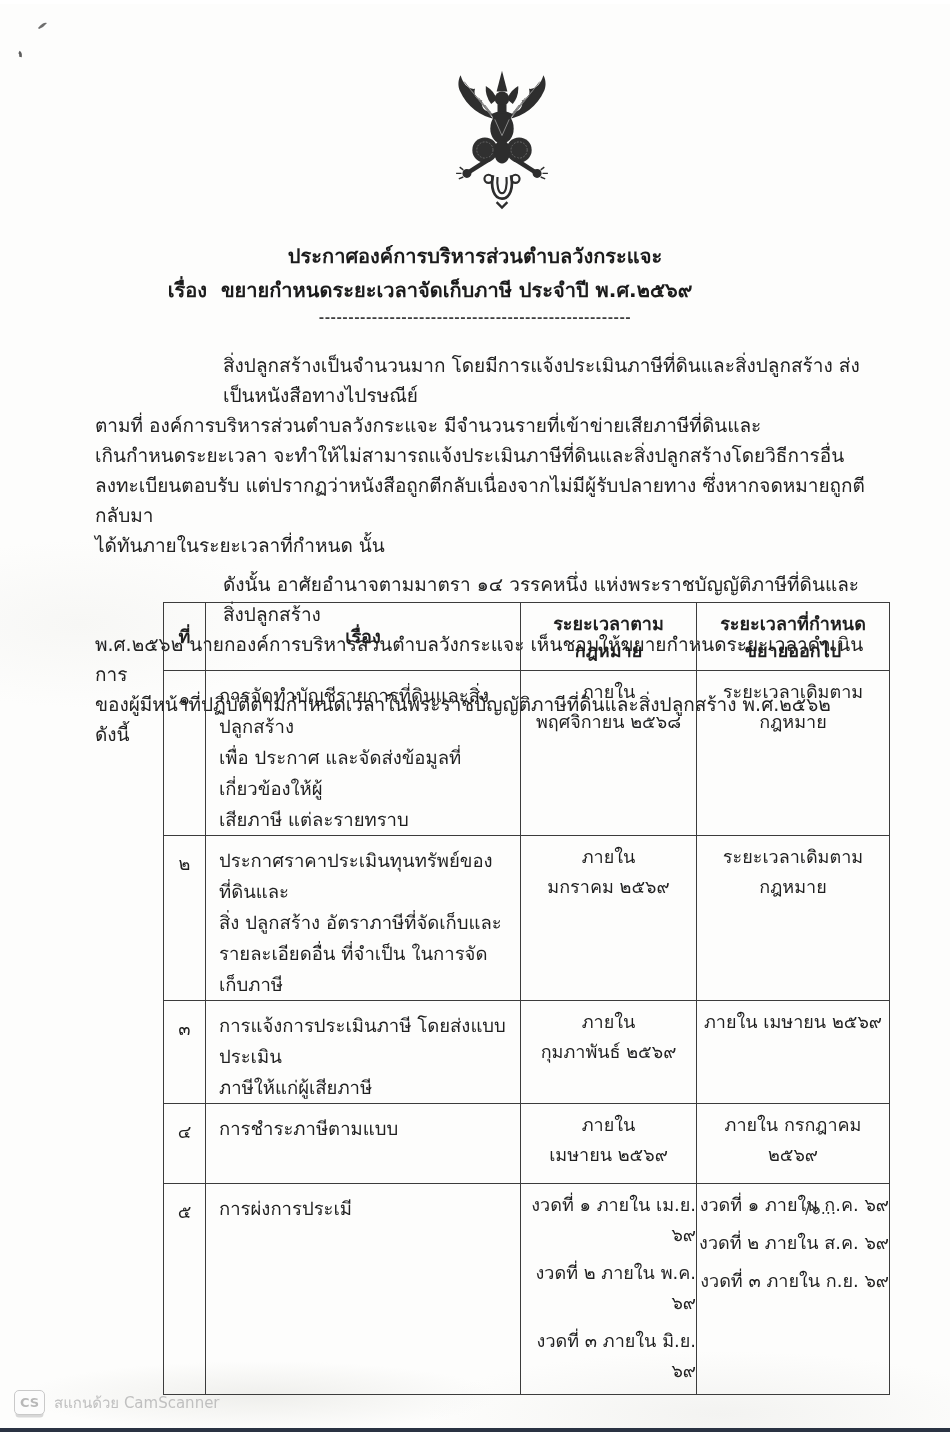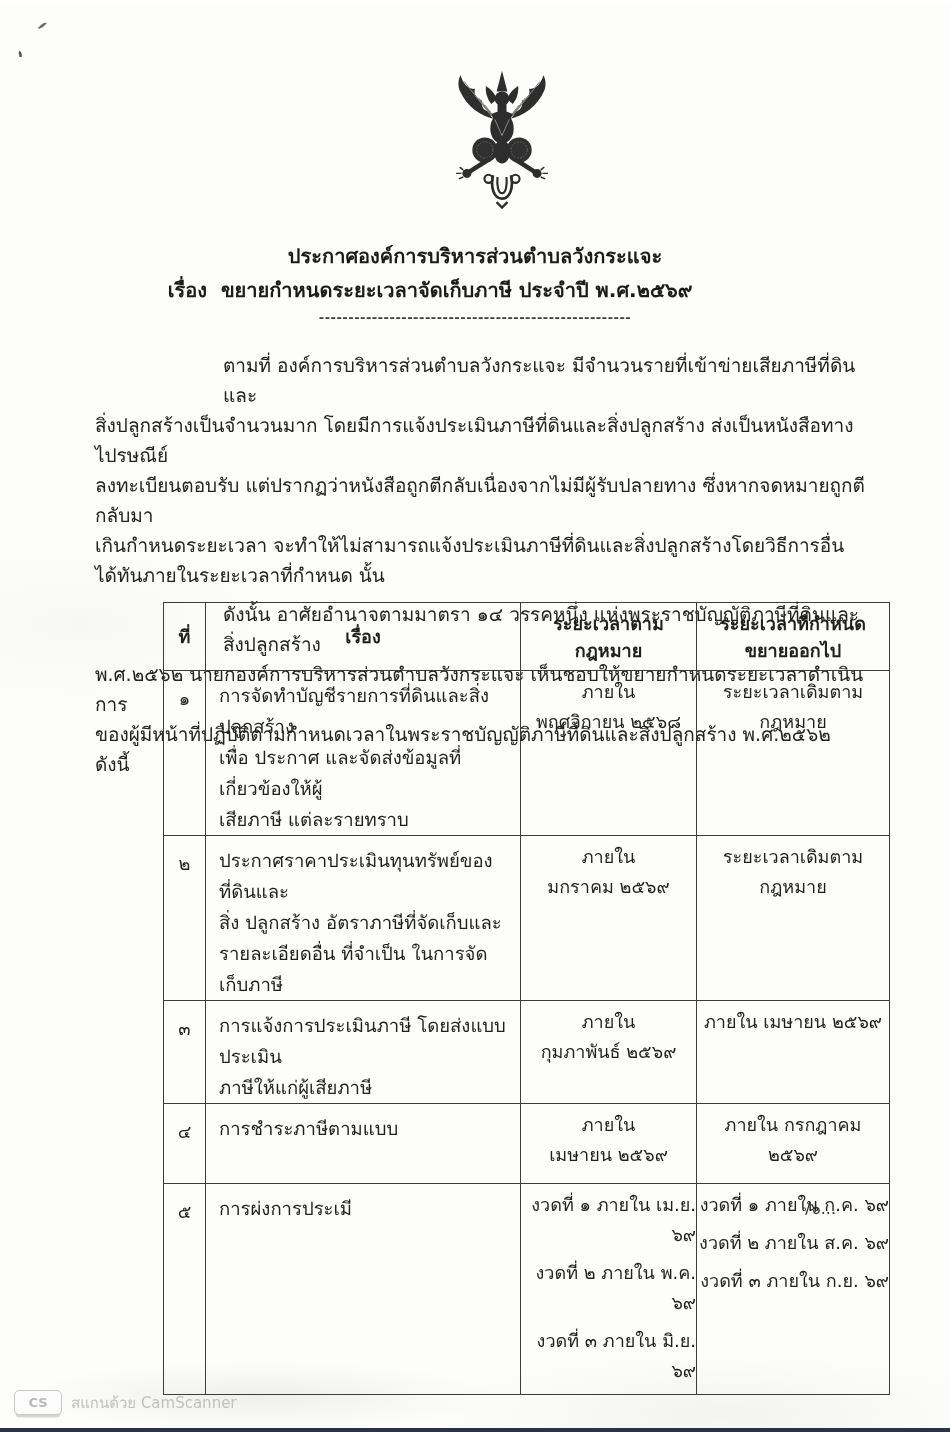--- a/index.html
+++ b/index.html
@@ -42,21 +42,21 @@
                     font-size:18.5px; line-height:31px; }
   td.cell-legal, td.cell-ext { vertical-align:top; text-align:center;
                                padding-top:6px; line-height:30px; }
   td.spread > div { margin-bottom:8px;text-align:right; }
   
   .cont-mark { position:absolute; top:1192px; left:0; width:836px; text-align:right;
                font-size:16px; color:#2f2f2f; }
   
   .scan-footer { position:absolute; left:14px; top:1386px; display:flex;
                  align-items:center; gap:9px; color:#c0c0c0; font-size:15px; }
-  .cs-badge { width:48px; height:25px; border:1.6px solid #c9c9c9; border-radius:5px;
+  .cs-badge { width:31px; height:25px; border:1.6px solid #c9c9c9; border-radius:5px;
               background:#fcfcfc; color:#b8b8b8; font-weight:bold; font-size:13px;
               display:flex; align-items:center; justify-content:center;
               box-shadow:0 4px 0 -1.5px #d7d7d7;text-align:center; }
   .bottom-bar { position:absolute; left:0; bottom:0; width:950px; height:8px;
                 background:#2a3343; }
 </style>
 </head>
 <body>
 
 <div class="page">
@@ -108,24 +108,24 @@
     <circle cx="85" cy="122" r="4.5" fill="none" stroke="#2d2d2d" stroke-width="2.4"></circle>
     <path d="M64 148 L70 154 L76 148" stroke="#2d2d2d" stroke-width="2.6" fill="none"></path>
   </svg>
 
   <div class="title-1">ประกาศองค์การบริหารส่วนตำบลวังกระแจะ</div>
   <div class="title-2">เรื่อง  ขยายกำหนดระยะเวลาจัดเก็บภาษี ประจำปี พ.ศ.๒๕๖๙</div>
   <div class="divider">-----------------------------------------------------</div>
 
   <div class="bodytext">
     <div class="para para-1">
+        <div>สิ่งปลูกสร้างเป็นจำนวนมาก โดยมีการแจ้งประเมินภาษีที่ดินและสิ่งปลูกสร้าง ส่งเป็นหนังสือทางไปรษณีย์</div>
         <div>ตามที่ องค์การบริหารส่วนตำบลวังกระแจะ มีจำนวนรายที่เข้าข่ายเสียภาษีที่ดินและ</div>
-        <div>สิ่งปลูกสร้างเป็นจำนวนมาก โดยมีการแจ้งประเมินภาษีที่ดินและสิ่งปลูกสร้าง ส่งเป็นหนังสือทางไปรษณีย์</div>
+        <div>เกินกำหนดระยะเวลา จะทำให้ไม่สามารถแจ้งประเมินภาษีที่ดินและสิ่งปลูกสร้างโดยวิธีการอื่น</div>
         <div>ลงทะเบียนตอบรับ แต่ปรากฏว่าหนังสือถูกตีกลับเนื่องจากไม่มีผู้รับปลายทาง ซึ่งหากจดหมายถูกตีกลับมา</div>
-        <div>เกินกำหนดระยะเวลา จะทำให้ไม่สามารถแจ้งประเมินภาษีที่ดินและสิ่งปลูกสร้างโดยวิธีการอื่น</div>
         <div>ได้ทันภายในระยะเวลาที่กำหนด นั้น</div>
       </div>
     <div class="para para-2">
         <div>ดังนั้น อาศัยอำนาจตามมาตรา ๑๔ วรรคหนึ่ง แห่งพระราชบัญญัติภาษีที่ดินและสิ่งปลูกสร้าง</div>
         <div>พ.ศ.๒๕๖๒ นายกองค์การบริหารส่วนตำบลวังกระแจะ เห็นชอบให้ขยายกำหนดระยะเวลาดำเนินการ</div>
         <div>ของผู้มีหน้าที่ปฏิบัติตามกำหนดเวลาในพระราชบัญญัติภาษีที่ดินและสิ่งปลูกสร้าง พ.ศ.๒๕๖๒ ดังนี้</div>
       </div>
   </div>
 
   <table class="schedule">

